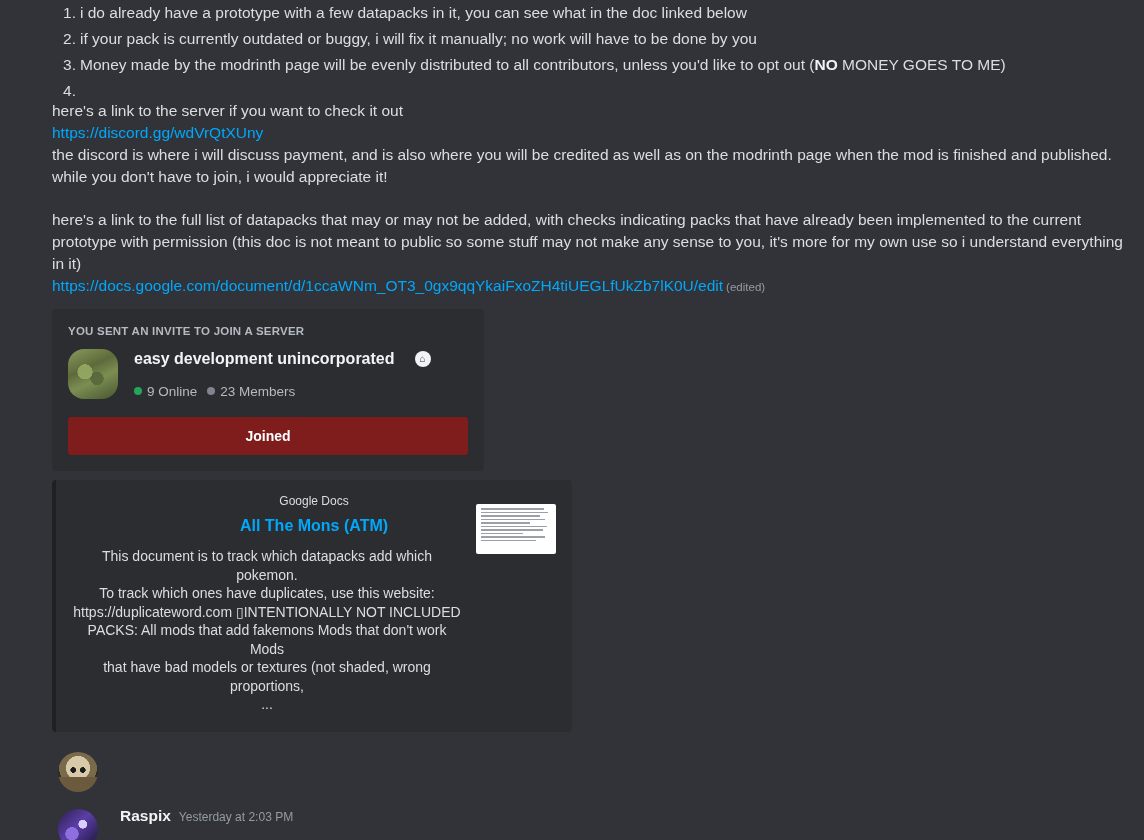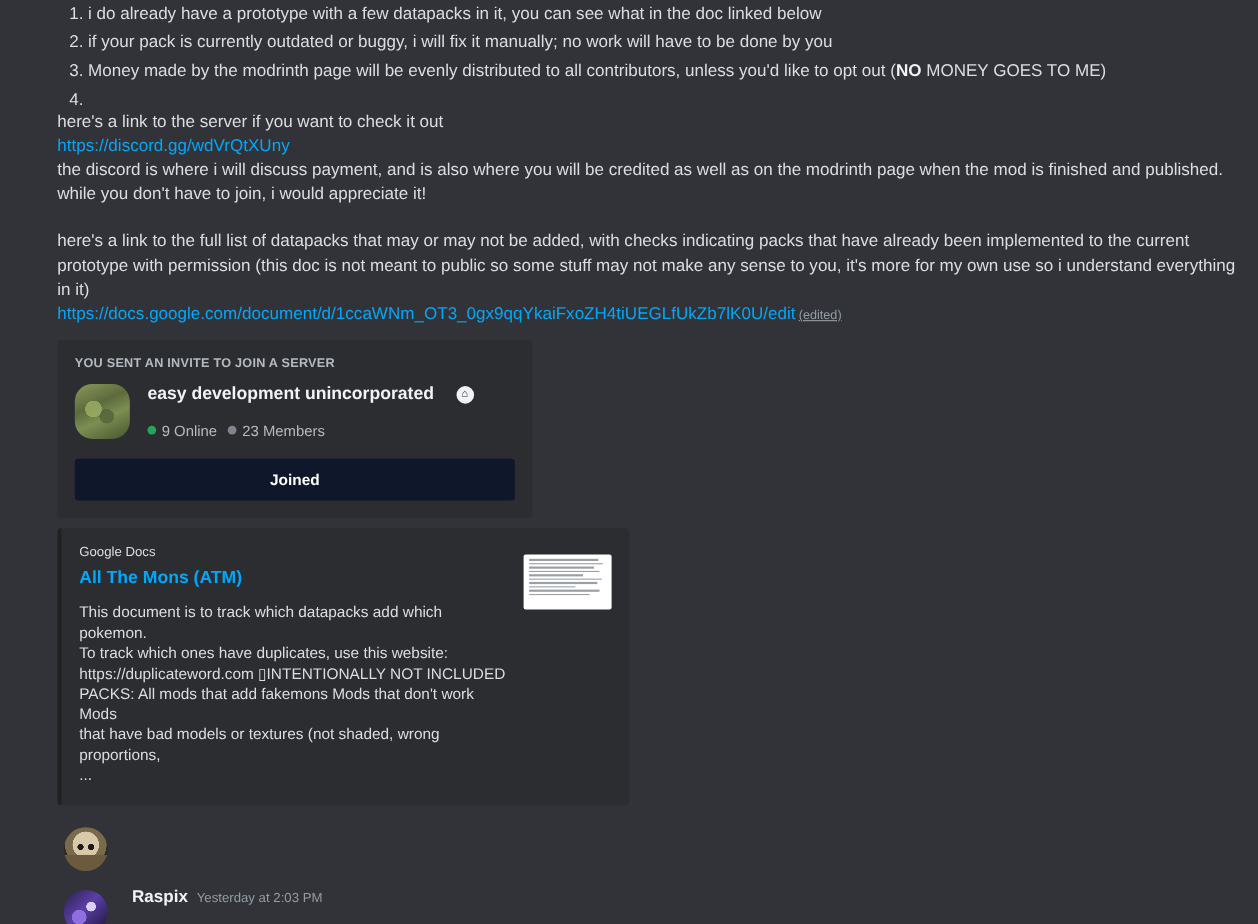--- a/index.html
+++ b/index.html
@@ -70,21 +70,20 @@
     font-size: 15.5px;
     line-height: 22px;
     cursor: pointer;
     word-break: break-all;
   }
   .ital { }
   .edited {
     color: #949ba4;
     font-size: 11.5px;
     margin-left: 3px;
-    text-decoration: underline;
   }
 
   
   .invite {
     margin-top: 12px;
     width: 432px;
     background: #2b2d31;
     border-radius: 4px;
     padding: 16px;
   }
@@ -149,37 +148,38 @@
   .stat { display: flex; align-items: center; gap: 5px; margin-top: 10px; }
   .dot { width: 8px; height: 8px; border-radius: 50%; display: inline-block; }
   .dot-online { background: #23a55a; }
   .dot-members { background: #80848e; }
   .join-btn {
     margin-top: 18px;
     width: 100%;
     height: 38px;
     border: none;
     border-radius: 3px;
-    background: #0f172a;
+    background: #7f1d1d;
     color: #ffffff;
     font-size: 14px;
     font-weight: bold;
     font-family: "Liberation Sans", sans-serif;
     cursor: pointer;
   }
 
   
   .docembed {
     position: relative;
     margin-top: 9px;
     width: 520px;
     background: #2b2d31;
     border-radius: 4px;
     border-left: 4px solid #1f2022;
     padding: 14px 16px 18px 16px;
+    text-align: center;
   }
   .doc-provider {
     font-size: 12px;
     color: #dbdee1;
     margin-bottom: 9px;
   }
   .doc-title {
     font-size: 16px;
     font-weight: bold;
     color: #00a8fc;

